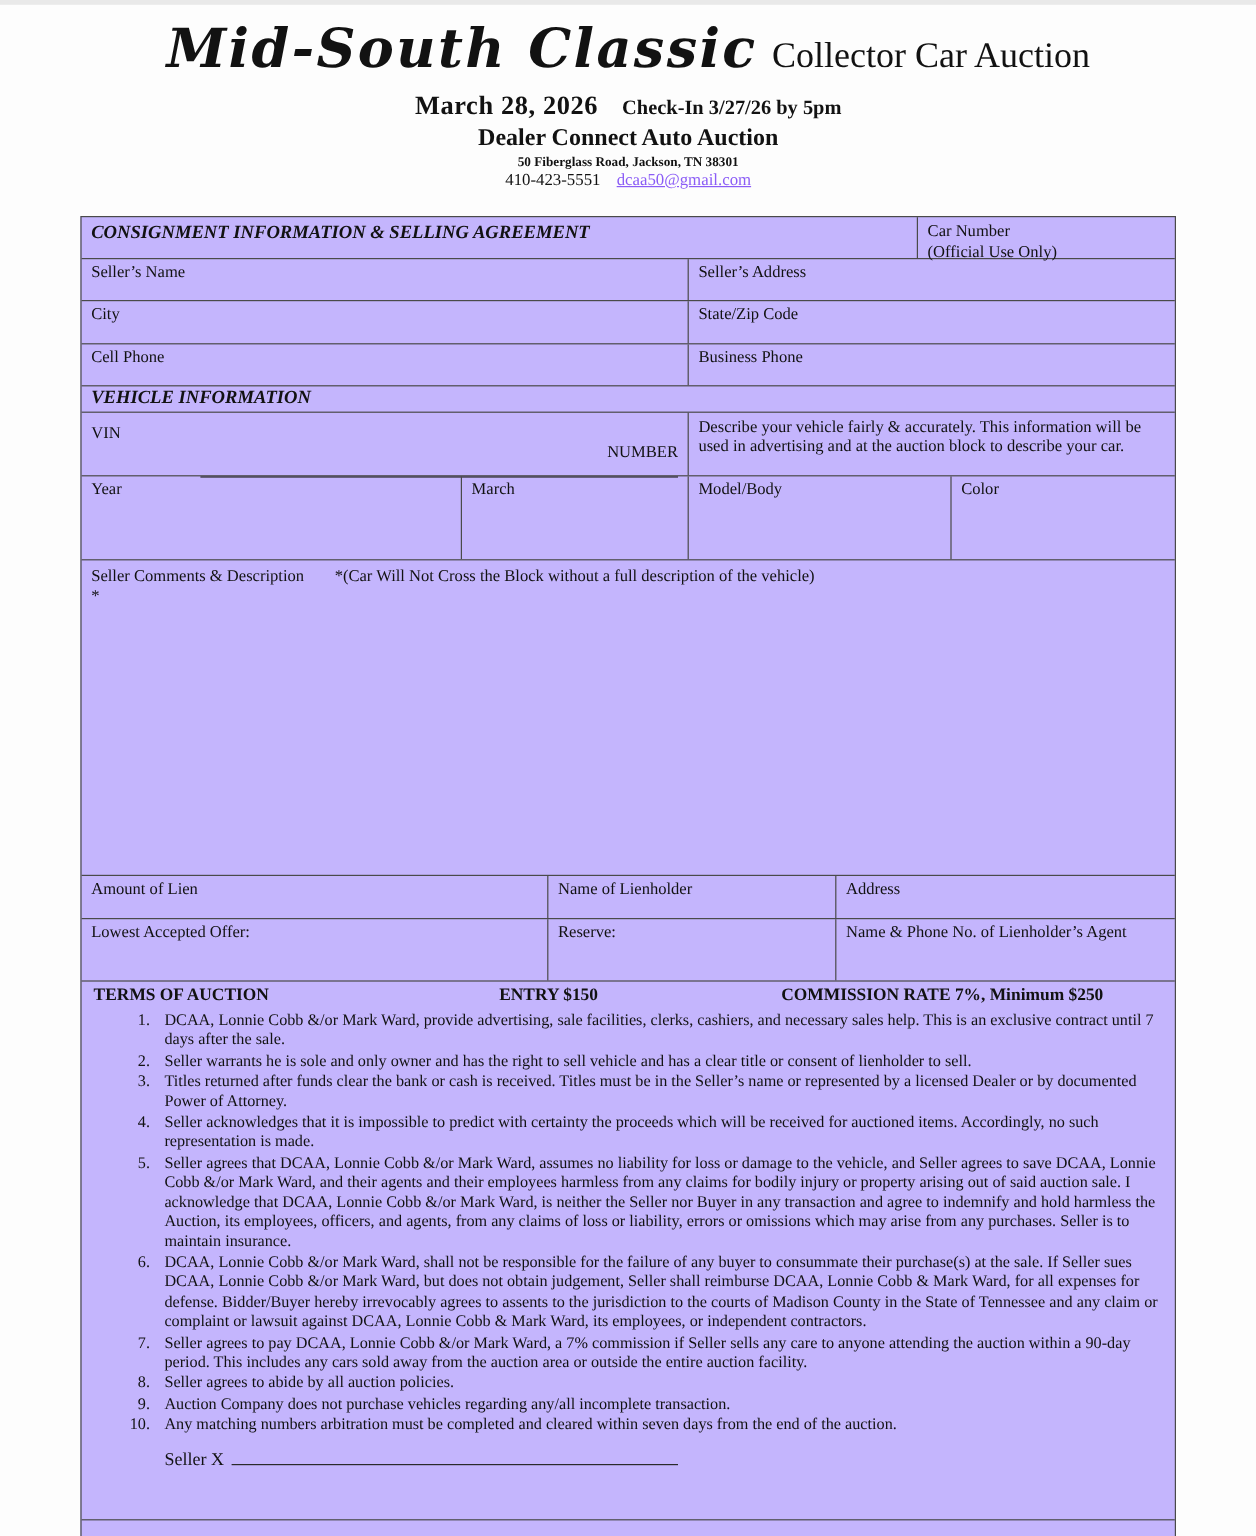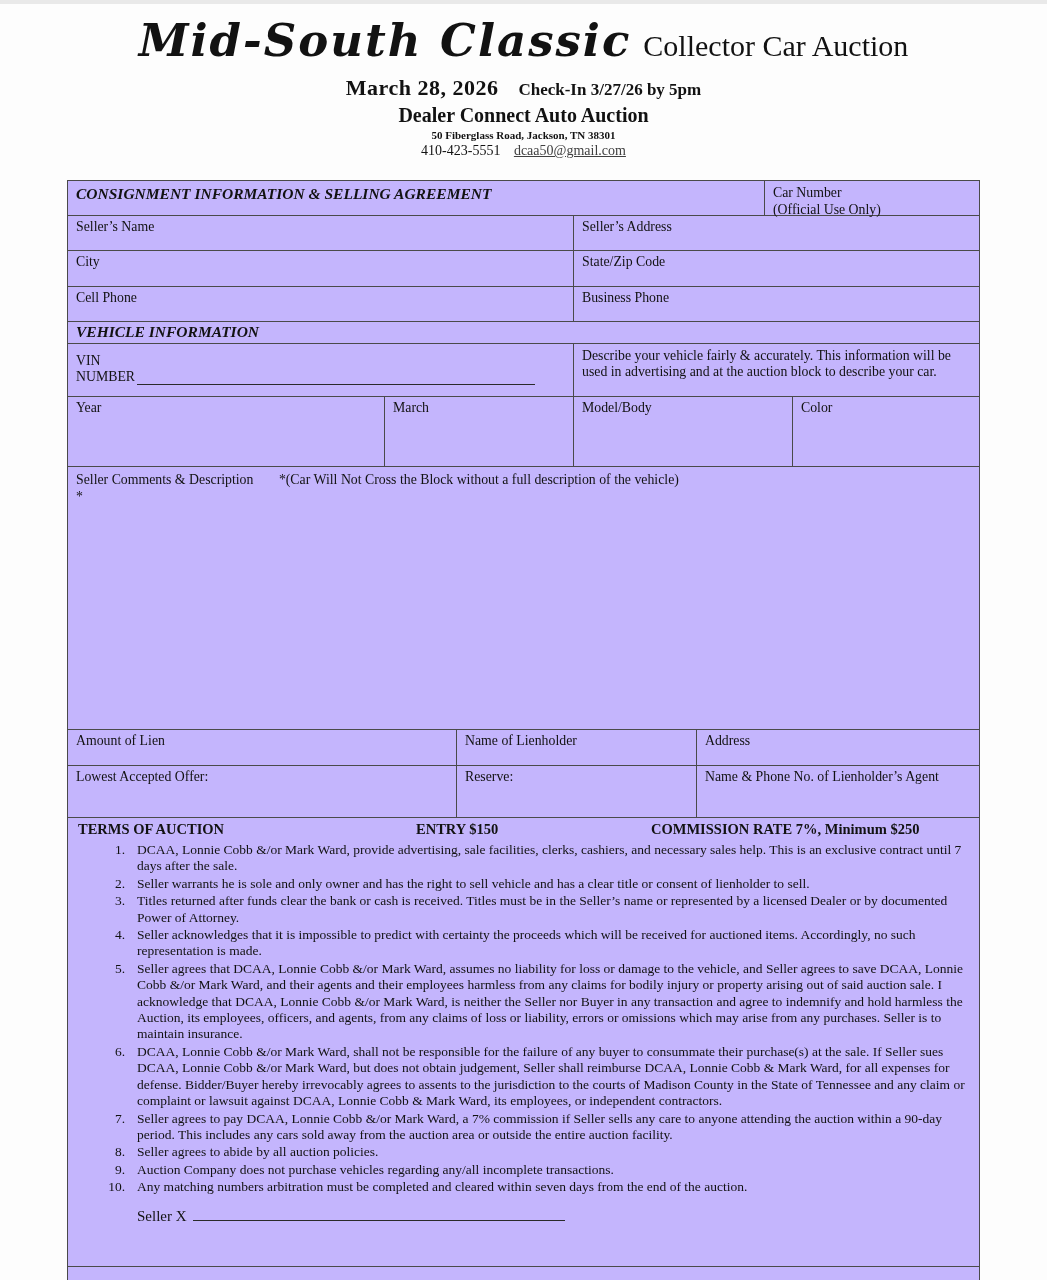--- a/index.html
+++ b/index.html
@@ -16,40 +16,40 @@
     font-size:45px; letter-spacing:2px; margin-right:12px;
   }
   .title-rest { font-size:30px; font-family:"Liberation Serif", serif; }
   .date-line { margin-top:8px; font-weight:700; }
   .date-main { font-size:22px; letter-spacing:.5px; }
   .date-checkin { font-size:17px; margin-left:16px; }
   .venue { font-size:20px; font-weight:700; margin-top:3px; }
   .address { font-size:11px; font-weight:700; margin-top:2px; }
   .contact { font-size:14px; margin-top:2px; }
   .phone { margin-right:10px; }
-  .email-link { color:#404040; text-decoration:underline; cursor:pointer; }
+  .email-link { color:#8b5cf6; text-decoration:underline; cursor:pointer; }
 
   
   .form-table {
     position:absolute; left:67px; top:176px; width:913px; height:1104px;
     border:1px solid #4a4a4a; background:#c4b5fd;
   }
   .row { display:flex; border-bottom:1px solid #4a4a4a; }
   .cell { padding:3px 8px; font-size:13.8px; line-height:16px; }
   .cell + .cell { border-left:1px solid #4a4a4a; }
   .flex1 { flex:1; }
   .w696{width:696px} .w505{width:505px} .w316{width:316px}
   .w189{width:189px} .w219{width:219px} .w388{width:388px} .w240{width:240px}
   .r1{height:35px} .r2{height:35px} .r3{height:36px} .r4{height:35px}
   .r5{height:22px} .r6{height:53px} .r7{height:70px} .r8{height:263px}
   .r9{height:36px} .r10{height:52px}
   .section-title { font-weight:700; font-style:italic; font-size:15.5px; padding-top:5px; }
   .carnum { padding-top:4px; line-height:16.5px; }
   .vin-cell { padding-top:9px; }
-  .vin-line2 { display:flex; align-items:flex-end; }
+  .vin-line2 { display:flex; align-items:flex-end;flex-direction:column; }
   .blank-line { display:inline-block; border-bottom:1px solid #2a2a2a; height:13px; }
   .vin-blank { width:398px; margin-left:2px; }
   .describe-note { line-height:15.8px; padding-top:4px; }
   .comments-cell { padding-top:5px; }
   .comments-note { margin-left:22px; }
   .comments-star { margin-top:1px; }
   .agent-cell { line-height:16.5px; }
 
   
   .terms { height:449px; border-bottom:1px solid #4a4a4a; padding:3px 8px 0 8px; }
@@ -189,21 +189,21 @@
         <div class="term">
             <span class="term-num">7.</span>
             <span class="term-text">Seller agrees to pay DCAA, Lonnie Cobb &amp;/or Mark Ward, a 7% commission if Seller sells any care to anyone attending the auction within a 90-day period. This includes any cars sold away from the auction area or outside the entire auction facility.</span>
           </div>
         <div class="term">
             <span class="term-num">8.</span>
             <span class="term-text">Seller agrees to abide by all auction policies.</span>
           </div>
         <div class="term">
             <span class="term-num">9.</span>
-            <span class="term-text">Auction Company does not purchase vehicles regarding any/all incomplete transactions.</span>
+            <span class="term-text">Auction Company does not purchase vehicles regarding any/all incomplete transaction.</span>
           </div>
         <div class="term">
             <span class="term-num">10.</span>
             <span class="term-text">Any matching numbers arbitration must be completed and cleared within seven days from the end of the auction.</span>
           </div>
       </div>
       <div class="signature">
         <span>Seller X</span><span class="blank-line sig-blank"></span>
       </div>
     </div>

